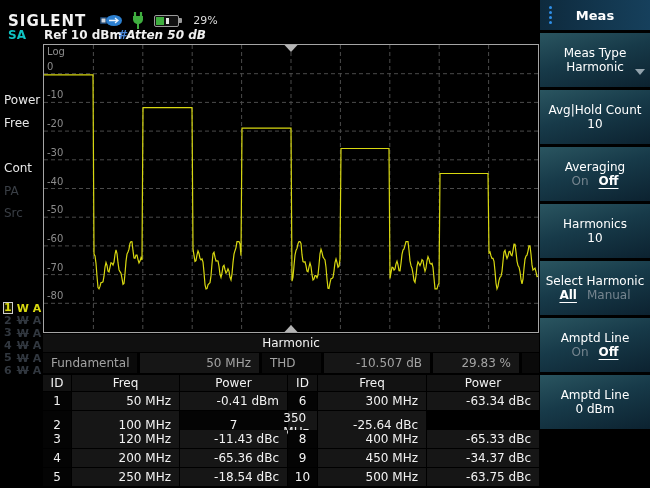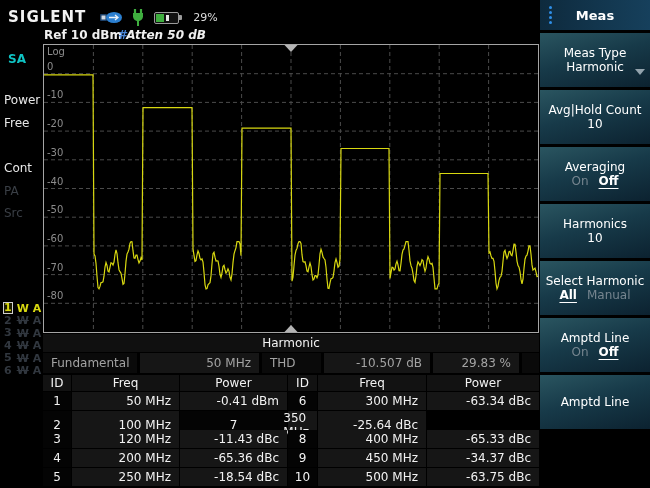--- a/index.html
+++ b/index.html
@@ -1,33 +1,33 @@
 <!DOCTYPE html>
 <html><head>
 <meta charset="utf-8">
 <style>
   * { margin:0; padding:0; box-sizing:border-box; }
   html,body { width:650px; height:488px; background:#000; overflow:hidden;
               font-family:"DejaVu Sans", sans-serif; -webkit-font-smoothing:antialiased; }
   .stage { position:relative; width:650px; height:488px; background:#000; }
 
   
-  .topbar { position:absolute; left:0; top:0; width:540px; height:26px; display:flex; align-items:flex-end; }
+  .topbar { position:absolute; left:0; top:12px; width:540px; height:26px; display:flex; align-items:flex-start; }
   .brand { color:#f2f2f2; font-weight:bold; font-size:15px; letter-spacing:1px; margin-left:8px; }
   .statusicons { display:flex; align-items:center; gap:9px; margin-left:14px; }
   .batt-wrap { display:flex; align-items:center; gap:14px; }
   .batt { position:relative; width:25px; height:12px; border:1px solid #9a9a9a; border-radius:2px; background:#111; }
   .batt:after { content:""; position:absolute; right:-4px; top:2.5px; width:3px; height:5px; background:#9a9a9a; border-radius:0 1px 1px 0; }
   .batt .fill { position:absolute; left:1px; top:1px; bottom:1px; width:8px; background:#3fae3f; }
   .batt .spark { position:absolute; left:11px; top:2px; bottom:2px; width:3px; background:#e8e8e8; }
   .batt-pct { color:#dcdcdc; font-size:11px; }
 
   
   .statusrow { position:absolute; left:0; top:27px; width:540px; height:17px; font-size:12px; font-weight:600; }
-  .sa { position:absolute; left:8px; top:1px; color:#0fc3c3;margin-top:24px; }
+  .sa { position:absolute; left:8px; top:1px; color:#0fc3c3; }
   .ref { position:absolute; left:44px; top:1px; color:#f0f0f0; }
   .atten { position:absolute; left:118px; top:1px; color:#f0f0f0;font-style:italic; }
   .hash { color:#4a86d8; }
 
   
   .chart { position:absolute; left:43px; top:44px; width:496px; height:289px;
            border:1px solid #a5a5a5; background:#000; }
   .chart svg { position:absolute; left:0; top:0; }
   .ylab { position:absolute; left:3px; color:#8c8c8c; font-size:10px; line-height:12px; pointer-events:none; }
 
@@ -288,20 +288,21 @@
         </div>
         <div class="sb-item">
           <div class="t">Amptd Line</div>
           <div class="togrow">
             <span class="tog">On</span>
             <span class="tog on">Off</span>
           </div>
         </div>
         <div class="sb-item">
           <div class="t">Amptd Line</div>
+          <div class="v">0 dBm</div>
         </div>
       </div>
   </div>
 
 <div class="lg-label" style="top: 93px;">Power</div>
     <div class="lg-label" style="top: 116px;">Free</div>
     <div class="lg-label" style="top: 161px;">Cont</div>
     <div class="lg-label dim" style="top: 184px;">PA</div>
     <div class="lg-label dim" style="top: 206px;">Src</div>
   </div>

